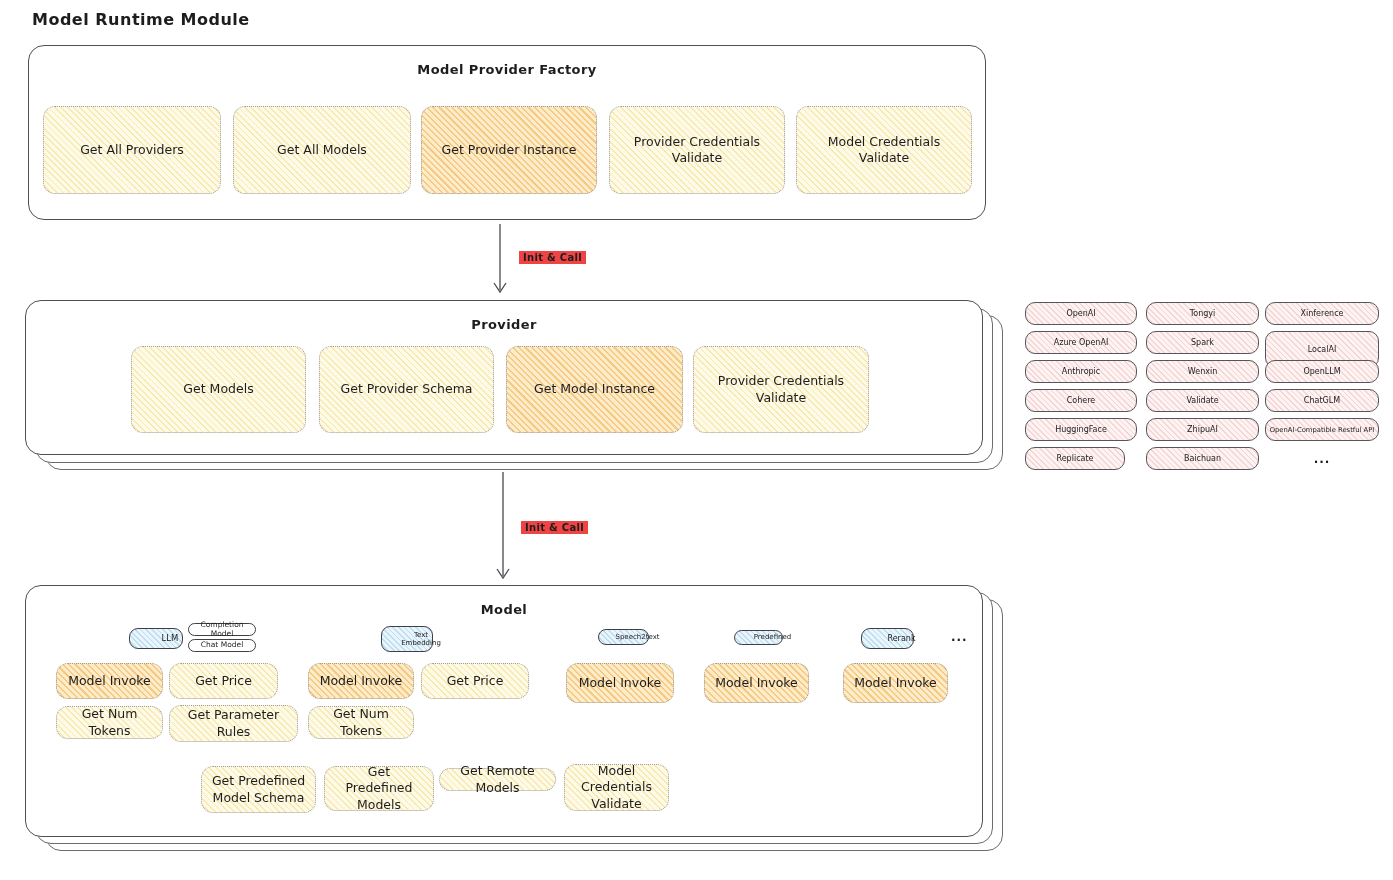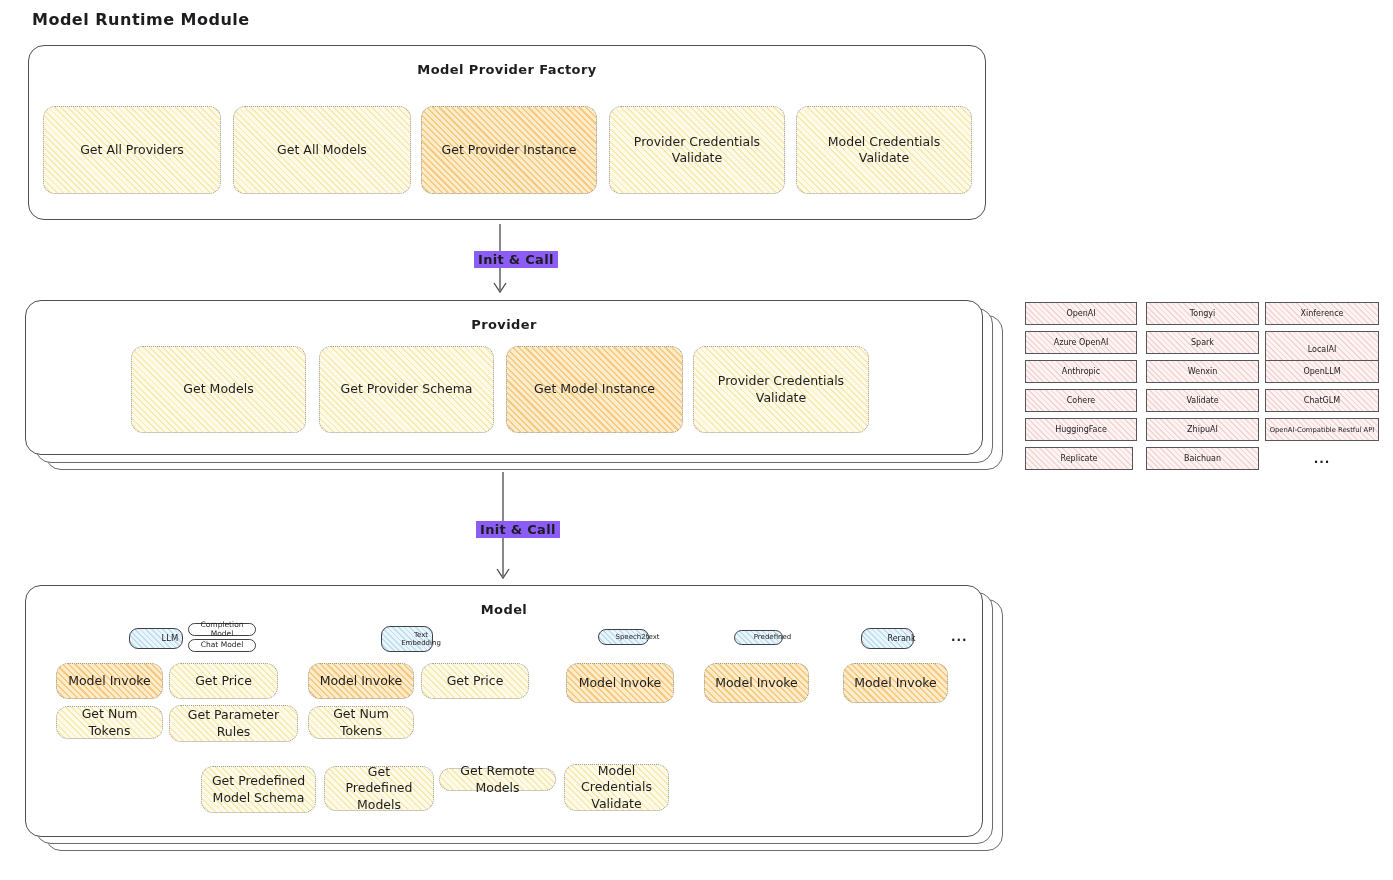--- a/index.html
+++ b/index.html
@@ -50,36 +50,36 @@
     border-radius:9px; font-size:8.5px;
     background:
       repeating-linear-gradient(45deg, rgba(134,193,229,0.45) 0 1.2px, rgba(0,0,0,0) 1.2px 4px),
       #eaf4fb;
     padding-left: 28px;
   }
   .chip.white { border-radius:7px; font-size:7.5px; background:#ffffff; }
   
   .pcell {
     position:absolute; display:flex; align-items:center; justify-content:center;
-    text-align:center; font-size:8px; border:1.3px solid #55555c; border-radius:0;
+    text-align:center; font-size:8px; border:1.3px solid #55555c; border-radius:10px;
     background:
       repeating-linear-gradient(45deg, rgba(233,163,163,0.38) 0 1.2px, rgba(0,0,0,0) 1.2px 4px),
       #fdf3f3;
     padding:1px 3px;
   }
   .pcell.small { font-size:6.8px; }
   .pellipsis {
     position:absolute; display:flex; align-items:center; justify-content:center;
     font-size:12px; font-weight:700; letter-spacing:1px;
   }
   
   .arrow { position:absolute; }
   .arrow-label {
-    position:absolute; background:#8b5cf6; font-size:13px; font-weight:600;
-    padding:1px 4px; letter-spacing:0.3px; z-index:5;
+    position:absolute; background:#ef4444; font-size:10px; font-weight:600;
+    padding:1px 4px; letter-spacing:0.3px; z-index:5;margin-left:45px;
   }
   .ellipsis-text {
     position:absolute; font-size:12px; font-weight:700; letter-spacing:1px;
   }
 </style>
 </head>
 <body>
 
 <div class="stage">
 
@@ -123,21 +123,21 @@
   <div class="pcell" style="left:1265px; top:360px; width:114px; height:23px;">OpenLLM</div>
 
   <div class="pcell" style="left:1025px; top:389px; width:112px; height:23px;">Cohere</div>
   <div class="pcell" style="left:1146px; top:389px; width:113px; height:23px;">Validate</div>
   <div class="pcell" style="left:1265px; top:389px; width:114px; height:23px;">ChatGLM</div>
 
   <div class="pcell" style="left:1025px; top:418px; width:112px; height:23px;">HuggingFace</div>
   <div class="pcell" style="left:1146px; top:418px; width:113px; height:23px;">ZhipuAI</div>
   <div class="pcell small" style="left:1265px; top:418px; width:114px; height:23px;">OpenAI-Compatible Restful API</div>
 
-  <div class="pcell" style="left:1025px; top:447px; width:108px; height:23px;">Replicate</div>
+  <div class="pcell" style="left:1025px; top:447px; width:100px; height:23px;">Replicate</div>
   <div class="pcell" style="left:1146px; top:447px; width:113px; height:23px;">Baichuan</div>
   <div class="pellipsis" style="left:1265px; top:447px; width:114px; height:23px;">...</div>
 
   <svg class="arrow" style="left:492px; top:472px;" width="22" height="112">
     <line x1="11" y1="0" x2="11" y2="104" stroke="#4a4a50" stroke-width="1.3"></line>
     <polyline points="5,97 11,106 17,97" fill="none" stroke="#4a4a50" stroke-width="1.3"></polyline>
   </svg>
   <div class="arrow-label" style="left:476px; top:521px;">Init &amp; Call</div>
 
   <div class="stack" style="left:45px; top:599px; width:958px; height:252px;"></div>

